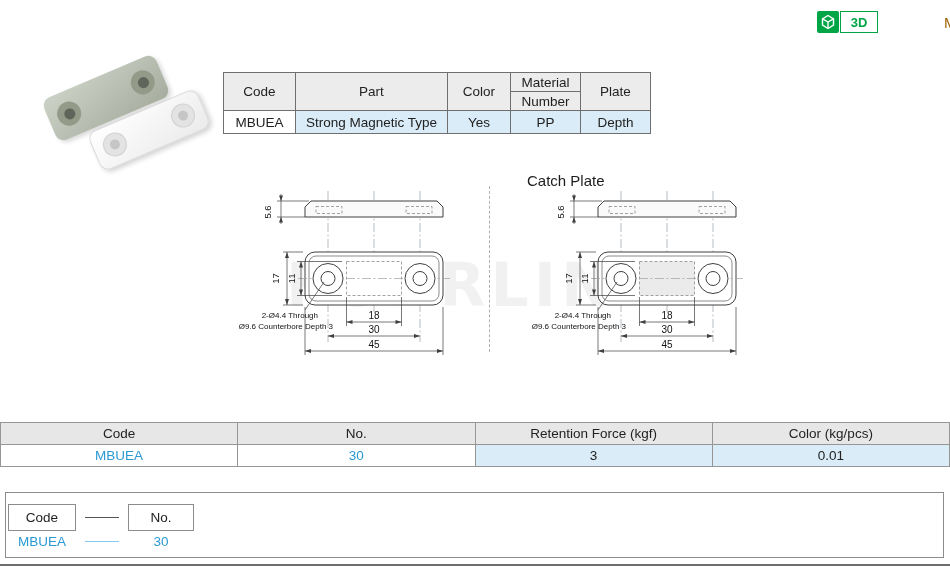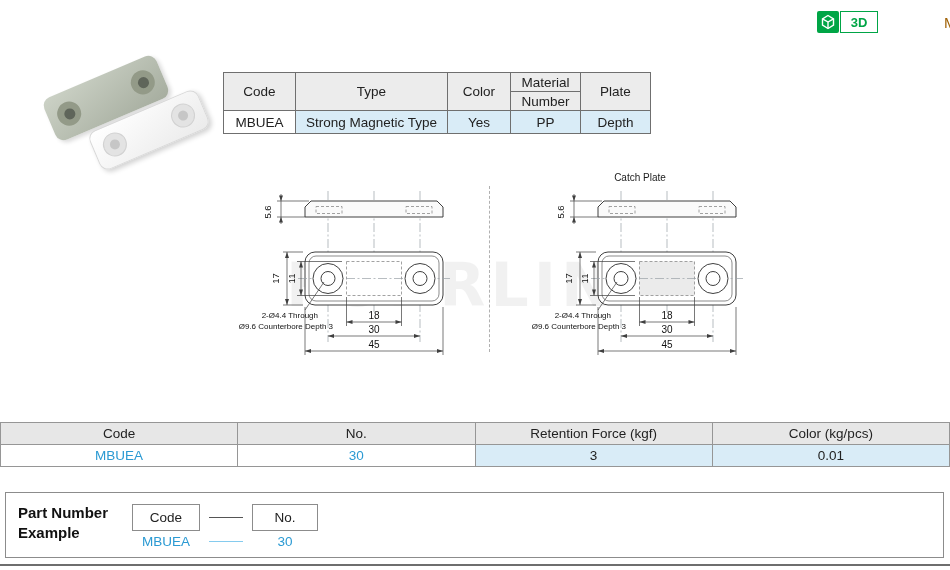--- a/index.html
+++ b/index.html
@@ -39,22 +39,22 @@
   table { border-collapse:collapse; }
   .spec { position:absolute; left:223px; top:72px; table-layout:fixed; }
   .spec td { border:1px solid #6f6f6f; text-align:center; font-size:13.5px; color:#222; }
   .spec tr.h td { background:#ececec; height:19px; }
   .spec tr.d td { background:#d9ecf7; height:23px; }
   .spec tr.d td.cw { background:#fff; }
   .blue-text { color:#2b9ad3; }
 
   
   .drawing { position:absolute; }
-  .catch-plate-label { position:absolute; left:555px; top:172px; width:170px; text-align:center;
-                       font-size:10px; color:#1c1c1c; }
+  .catch-plate-label { position:absolute; left:527px; top:172px; width:170px; 
+                       font-size:15px; color:#1c1c1c; }
   .v-divider { position:absolute; left:489px; top:186px; height:166px; border-left:1px dashed #b0b0b0; }
   .watermark { position:absolute; left:286px; top:250px; width:430px; font-family:"DejaVu Sans",sans-serif;
                font-weight:bold; font-size:60px; letter-spacing:5px; color:rgba(0,0,0,0.055);
                user-select:none; }
   .part  { fill:#fff;     stroke:#3f3f3f; stroke-width:1; }
   .partf { fill:#fafafa;  stroke:#3f3f3f; stroke-width:1; }
   .thin  { fill:none;     stroke:#5a5a5a; stroke-width:0.7; }
   .hid   { fill:none;     stroke:#8a8a8a; stroke-width:0.8; stroke-dasharray:3 2; }
   .hidf  { fill:#ebebeb;  stroke:#8a8a8a; stroke-width:0.8; stroke-dasharray:3 2; }
   .cl    { fill:none;     stroke:#9aa0a6; stroke-width:0.7; stroke-dasharray:9 2.5 2 2.5; }
@@ -126,21 +126,21 @@
     <colgroup>
         <col style="width:72px">
         <col style="width:152px">
         <col style="width:63px">
         <col style="width:70px">
         <col style="width:70px">
       </colgroup>
     <tbody>
         <tr class="h">
       <td rowspan="2">Code</td>
-      <td rowspan="2">Type</td>
+      <td rowspan="2">Part</td>
       <td rowspan="2">Color</td>
       <td>Material</td>
       <td rowspan="2">Plate</td>
     </tr>
     <tr class="h">
       <td>Number</td>
     </tr>
     <tr class="d">
       <td class="cw blue-text">MBUEA</td>
       <td>Strong Magnetic Type</td>
@@ -289,21 +289,20 @@
     <tr class="d">
       <td class="cw blue-text">MBUEA</td>
       <td class="cw blue-text">30</td>
       <td>3</td>
       <td>0.01</td>
     </tr>
   </tbody>
     </table>
 
   <div class="pne">
-    <div class="pne-title">Part Number Example</div>
     <div class="pne-grid">
       <div class="pne-cell">
           <div class="pne-box">Code</div>
         </div>
       <div class="pne-cell">
           <div class="dash-gray"></div>
         </div>
       <div class="pne-cell">
           <div class="pne-box">No.</div>
         </div>

